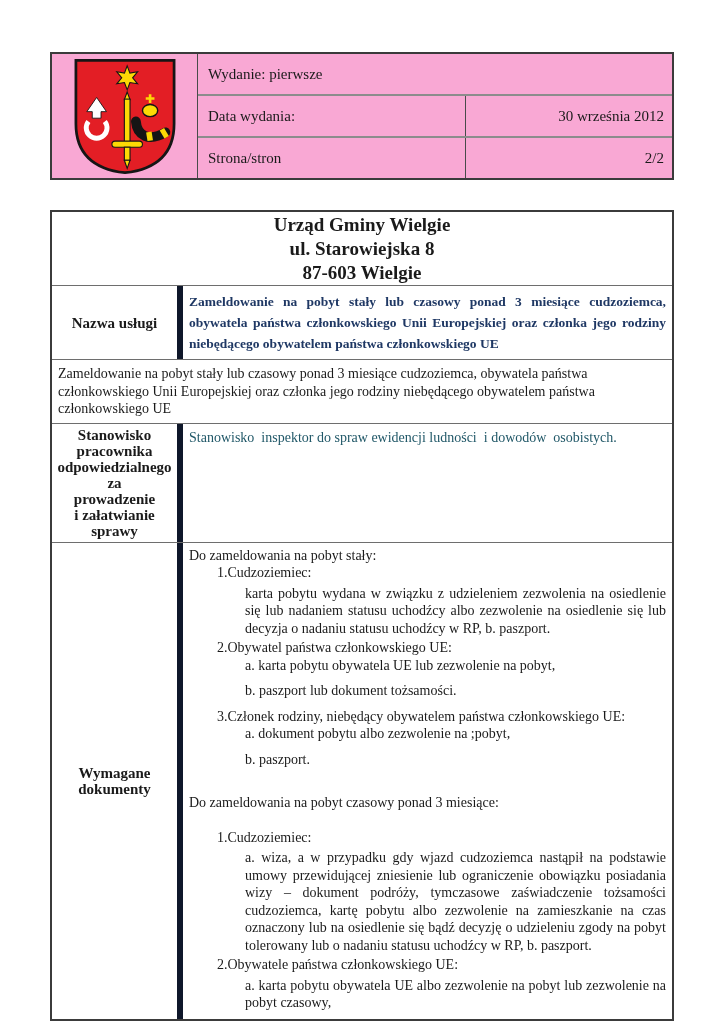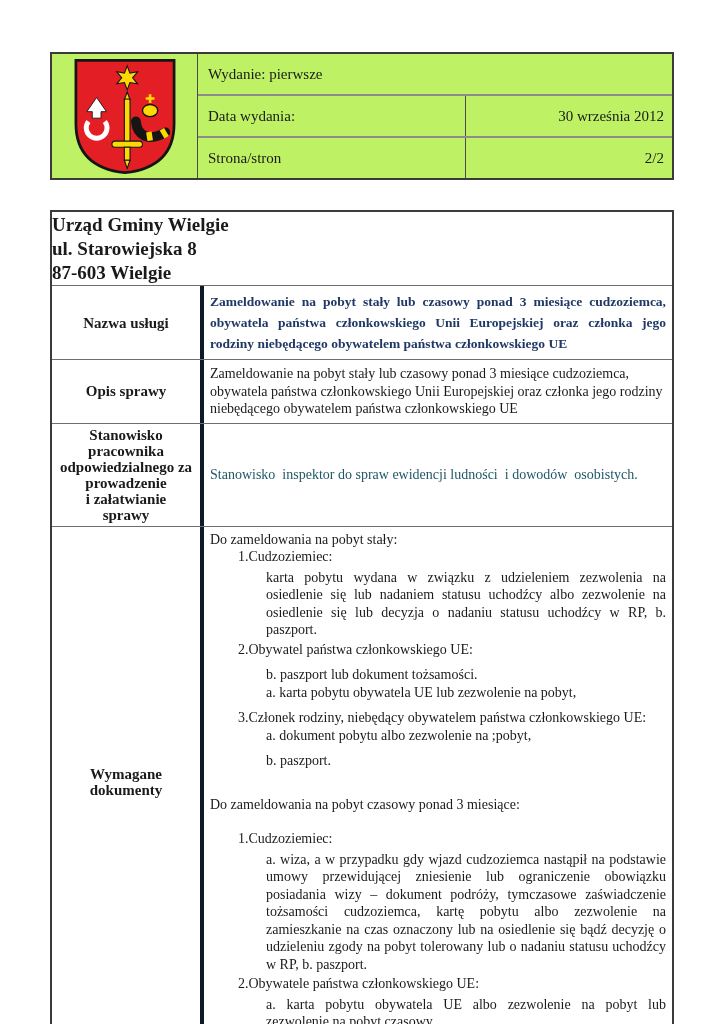--- a/index.html
+++ b/index.html
@@ -5,21 +5,21 @@
   html,body{margin:0;padding:0;background:#ffffff;}
   body{
     width:724px;height:1024px;position:relative;overflow:hidden;
     font-family:"Liberation Serif","DejaVu Serif",serif;
     color:#1a1a1a;
     -webkit-font-smoothing:antialiased;
   }
   
   .htable{
     position:absolute;left:50px;top:52px;width:624px;height:128px;
-    box-sizing:border-box;border:2px solid #3b3b3b;display:flex;background:#bef264;
+    box-sizing:border-box;border:2px solid #3b3b3b;display:flex;background:#f9a8d4;
   }
   .coat-cell{
     width:146px;flex-shrink:0;box-sizing:border-box;border-right:1px solid #4a4a4a;
     display:flex;align-items:center;justify-content:center;
   }
   .coat-cell svg{width:114px;height:120px;display:block;}
   .hright{flex:1;display:flex;flex-direction:column;}
   .hrow{flex:1;display:flex;align-items:center;box-sizing:border-box;font-size:15px;}
   .hrow + .hrow{border-top:2px solid #8c8c8c;gap:40px;}
   .hlabel{width:268px;flex-shrink:0;box-sizing:border-box;align-self:stretch;
@@ -28,40 +28,40 @@
   .hvalue{flex:1;text-align:right;padding-right:8px;}
   .hrow-span{padding-left:10px;}
 
   
   .mtable{
     position:absolute;left:50px;top:210px;width:624px;box-sizing:border-box;
     border:2px solid #3b3b3b;background:#fff;display:flex;flex-direction:column;
   }
   .title-row{
     min-height:73px;box-sizing:border-box;display:flex;flex-direction:column;
-    align-items:flex-start;justify-content:center;text-align:center;
+    align-items:center;justify-content:center;text-align:center;
     font-weight:bold;font-size:19px;line-height:24px;
   }
   .mrow{display:flex;border-top:1px solid #6e6e6e;}
   .cell-label{
-    width:152px;flex-shrink:0;box-sizing:border-box;border-right:4px solid #0f172a;
+    width:131px;flex-shrink:0;box-sizing:border-box;border-right:6px solid #0f172a;
     display:flex;flex-direction:column;align-items:center;justify-content:center;
     text-align:center;font-weight:bold;font-size:15px;line-height:16px;padding:3px 4px;
   }
   .cell-content{flex:1;box-sizing:border-box;padding:5px 6px;font-size:14px;line-height:17.5px;}
   .r-nazwa{min-height:65px;}
   .r-opis{min-height:52px;}
   .r-stan{min-height:97px;}
   .r-dok{min-height:465px;}
   .nazwa-content{
     font-weight:bold;text-align:justify;font-size:13.5px;line-height:21px;
     display:flex;flex-direction:column;justify-content:center;
   }
   .opis-content{display:flex;flex-direction:column;justify-content:center;line-height:17.5px;}
-  .stan-content{display:flex;align-items:center;white-space:pre-wrap;font-size:14px;}
+  .stan-content{display:flex;align-items:flex-start;white-space:pre-wrap;font-size:14px;}
   .label-line{display:block;}
   
   .dok-content{padding-top:4px;}
   .doc-block{margin:0;}
   .doc-heading{margin-left:0;}
   .doc-item{margin-left:28px;}
   .doc-subitem{margin-left:56px;}
   .doc-paragraph{margin-left:56px;text-align:justify;margin-top:3px;margin-bottom:2px;}
   .gap-1{margin-top:8px;}
   .gap-2{margin-top:17px;}
@@ -124,21 +124,20 @@
   </div>
 
   <div class="mrow r-nazwa">
     <div class="cell-label">Nazwa usługi</div>
     <div class="cell-content nazwa-content" style="color: rgb(31, 56, 100);">
       <div>Zameldowanie na pobyt stały lub czasowy ponad 3 miesiące cudzoziemca, obywatela państwa członkowskiego Unii Europejskiej oraz członka jego rodziny niebędącego obywatelem państwa członkowskiego UE</div>
     </div>
   </div>
 
   <div class="mrow r-opis">
-    <div class="cell-label">Opis sprawy</div>
     <div class="cell-content opis-content">
       <div>Zameldowanie na pobyt stały lub czasowy ponad 3 miesiące cudzoziemca, obywatela państwa członkowskiego Unii Europejskiej oraz członka jego rodziny niebędącego obywatelem państwa członkowskiego UE</div>
     </div>
   </div>
 
   <div class="mrow r-stan">
     <div class="cell-label">
       <span class="label-line">Stanowisko</span>
       <span class="label-line">pracownika</span>
       <span class="label-line">odpowiedzialnego za</span>
@@ -151,22 +150,22 @@
     </div>
   </div>
 
   <div class="mrow r-dok">
     <div class="cell-label">Wymagane dokumenty</div>
     <div class="cell-content dok-content">
         <div class="doc-block doc-heading gap-0">Do zameldowania na pobyt stały:</div>
         <div class="doc-block doc-item gap-0">1.Cudzoziemiec:</div>
         <div class="doc-block doc-paragraph gap-0">karta pobytu wydana w związku z udzieleniem zezwolenia na osiedlenie się lub nadaniem statusu uchodźcy albo zezwolenie na osiedlenie się  lub decyzja o nadaniu statusu uchodźcy w RP, b. paszport.</div>
         <div class="doc-block doc-item gap-0">2.Obywatel państwa członkowskiego UE:</div>
+        <div class="doc-block doc-subitem gap-0">a. karta pobytu obywatela UE lub zezwolenie na pobyt,</div>
         <div class="doc-block doc-subitem gap-1">b. paszport lub dokument tożsamości.</div>
-        <div class="doc-block doc-subitem gap-0">a. karta pobytu obywatela UE lub zezwolenie na pobyt,</div>
         <div class="doc-block doc-item gap-1">3.Członek rodziny, niebędący obywatelem państwa członkowskiego UE:</div>
         <div class="doc-block doc-subitem gap-0">a. dokument pobytu albo zezwolenie na ;pobyt,</div>
         <div class="doc-block doc-subitem gap-1">b. paszport.</div>
         <div class="doc-block doc-heading gap-3">Do zameldowania na pobyt czasowy ponad 3 miesiące:</div>
         <div class="doc-block doc-item gap-2">1.Cudzoziemiec:</div>
         <div class="doc-block doc-paragraph gap-0">a. wiza, a w przypadku gdy wjazd cudzoziemca nastąpił na podstawie umowy przewidującej zniesienie lub ograniczenie obowiązku posiadania wizy – dokument podróży, tymczasowe zaświadczenie tożsamości cudzoziemca, kartę pobytu albo zezwolenie na zamieszkanie na czas oznaczony lub na osiedlenie się bądź decyzję o udzieleniu zgody na pobyt tolerowany lub o nadaniu statusu uchodźcy w RP, b. paszport.</div>
         <div class="doc-block doc-item gap-0">2.Obywatele państwa członkowskiego UE:</div>
         <div class="doc-block doc-paragraph gap-0">a. karta pobytu obywatela UE albo zezwolenie na pobyt lub zezwolenie na pobyt czasowy,</div>
       </div>
   </div>

